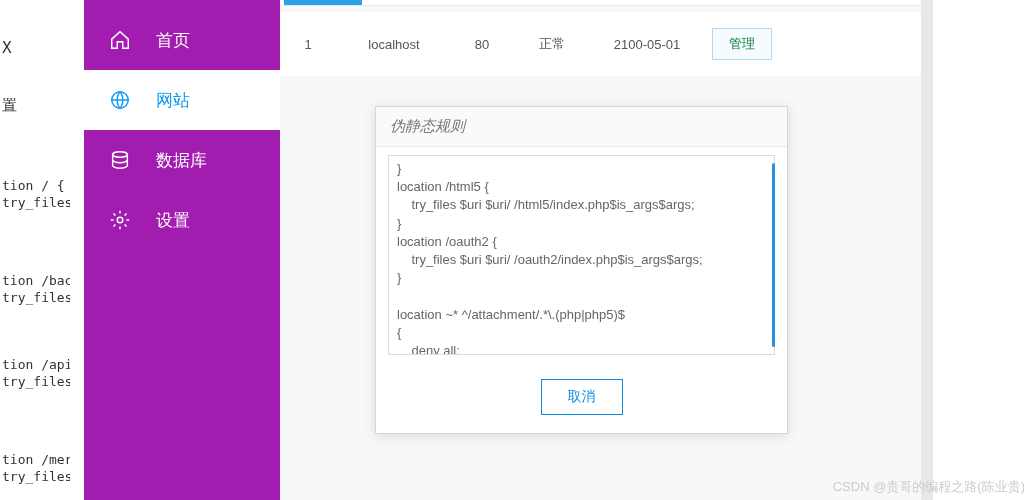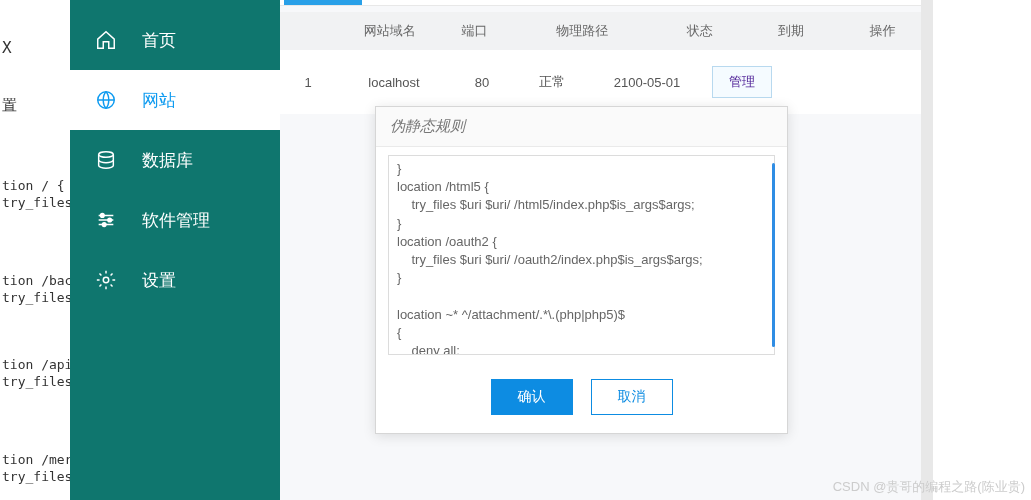--- a/index.html
+++ b/index.html
@@ -1,42 +1,42 @@
 <!DOCTYPE html>
 <html><head>
   <meta charset="utf-8">
   <style>
     * { margin: 0; padding: 0; box-sizing: border-box; }
     body { font-family: "Microsoft YaHei", Arial, sans-serif; font-size: 14px; background: #fff; width: 1031px; height: 500px; overflow: hidden; position: relative; }
     
     .code-bg { position: absolute; left: 0; top: 0; width: 70px; height: 500px; color: #333; font-family: monospace; font-size: 13px; line-height: 1.3; padding: 4px 2px; overflow: hidden; white-space: pre; }
     .code-bg .title { font-size: 16px; margin-bottom: 4px; }
     
-    .sidebar { position: absolute; left: 70px; top: 0; width: 210px; height: 500px; background: #0f766e; color: #fff; padding-top: 10px; }
+    .sidebar { position: absolute; left: 84px; top: 0; width: 210px; height: 500px; background: #a21caf; color: #fff; padding-top: 10px; }
     .nav-item { display: flex; align-items: center; padding: 18px 24px; cursor: pointer; font-size: 17px; }
     .nav-item.active { background: #fff; color: #0f9bf0; }
     .nav-item .icon { width: 24px; height: 24px; margin-right: 24px; display: flex; align-items: center; justify-content: center; }
     .nav-item svg { stroke: currentColor; fill: none; stroke-width: 1.6; }
     
     .main { position: absolute; left: 280px; top: 0; right: 110px; height: 500px; background: #f7f8fa; }
     
     .tab-strip { height: 6px; background: #fff; border-bottom: 1px solid #e8e8e8; margin-bottom: 6px; }
     .tab-strip .active-tab { width: 78px; height: 5px; background: #29a0e8; margin-left: 4px; }
     
     .table { background: #fff; margin: 0; }
     .thead { display: flex; background: #f1f2f3; color: #666; font-size: 13px; padding: 10px 0; }
     .trow { display: flex; align-items: center; padding: 16px 0; background: #fff; color: #555; font-size: 13px; }
     .c-idx { width: 56px; text-align: center; }
     .c-domain { width: 116px; text-align: center; }
     .c-port { width: 60px; text-align: center; }
     .c-path { width: 164px; text-align: center; overflow: hidden; text-overflow: ellipsis; white-space: nowrap; }
     .c-status { width: 80px; text-align: center; }
     .c-expire { width: 110px; text-align: center; }
     .c-ops { width: 80px; text-align: center; }
-    .manage-btn { display: inline-block; padding: 6px 16px; border: 1px solid #b8d9ef; color: #4c1d95; background: #f5fbff; cursor: pointer; font-size: 13px; }
+    .manage-btn { display: inline-block; padding: 6px 16px; border: 1px solid #b8d9ef; color: #15803d; background: #f5fbff; cursor: pointer; font-size: 13px; }
     
     .modal { position: absolute; left: 375px; top: 106px; width: 413px; background: #fff; border: 1px solid #d6d6d6; box-shadow: 0 2px 12px rgba(0,0,0,0.12); }
     .modal-title { padding: 10px 14px; color: #777; font-size: 15px; border-bottom: 1px solid #eaeaea; background: #fafafa; font-style: italic; }
     .modal-body { padding: 8px 12px 12px 12px; }
     .rule-box { width: 100%; height: 200px; border: 1px solid #dcdcdc; padding: 4px 8px; font-family: Arial, sans-serif; font-size: 13px; color: #666; line-height: 1.4; white-space: pre; overflow-y: auto; position: relative; }
     .rule-box::-webkit-scrollbar { width: 4px; }
     .rule-scroll-ind { position: absolute; right: 0; top: 8px; bottom: 8px; width: 3px; background: #2f8de4; border-radius: 2px; }
     .modal-footer { display: flex; justify-content: center; gap: 18px; padding: 12px 0 18px 0; }
     .btn { padding: 8px 26px; font-size: 14px; cursor: pointer; border: 1px solid; }
     .btn-primary { background: #0d8ce2; color: #fff; border-color: #0d8ce2; }
@@ -89,53 +89,33 @@
           <ellipse cx="12" cy="6" rx="8" ry="3"></ellipse>
           <path d="M4 6 V18 C4 19.6 7.6 21 12 21 C16.4 21 20 19.6 20 18 V6"></path>
           <path d="M4 12 C4 13.6 7.6 15 12 15 C16.4 15 20 13.6 20 12"></path>
         </svg>
       </span>
     <span>数据库</span>
   </div>
   <div class="nav-item">
     <span class="icon">
         <svg width="22" height="22" viewBox="0 0 24 24">
-          <path d="M4 7 H20 M4 12 H20 M4 17 H20"></path>
-          <circle cx="8" cy="7" r="2" fill="currentColor"></circle>
-          <circle cx="16" cy="12" r="2" fill="currentColor"></circle>
-          <circle cx="10" cy="17" r="2" fill="currentColor"></circle>
-        </svg>
-      </span>
-    <span>软件管理</span>
-  </div>
-  <div class="nav-item">
-    <span class="icon">
-        <svg width="22" height="22" viewBox="0 0 24 24">
           <circle cx="12" cy="12" r="3"></circle>
           <path d="M12 2 V5 M12 19 V22 M4.9 4.9 L7 7 M17 17 L19.1 19.1 M2 12 H5 M19 12 H22 M4.9 19.1 L7 17 M17 7 L19.1 4.9"></path>
         </svg>
       </span>
     <span>设置</span>
   </div>
 </div>
 
 <div class="main">
   <div class="tab-strip">
       <div class="active-tab"></div>
     </div>
   <div class="table">
-    <div class="thead">
-      <div class="c-idx"></div>
-      <div class="c-domain">网站域名</div>
-      <div class="c-port">端口</div>
-      <div class="c-path">物理路径</div>
-      <div class="c-status">状态</div>
-      <div class="c-expire">到期</div>
-      <div class="c-ops">操作</div>
-    </div>
     <div class="trow">
       <div class="c-idx">1</div>
       <div class="c-domain">localhost</div>
       <div class="c-port">80</div>
       <div class="c-status">正常</div>
       <div class="c-expire">2100-05-01</div>
       <div class="c-ops"><span class="manage-btn">管理</span></div>
     </div>
   </div>
 </div>
@@ -155,18 +135,17 @@
 }
 
 location ~* ^/attachment/.*\.(php|php5)$
 {
     deny all;
 }</div>
       <div class="rule-scroll-ind"></div>
     </div>
   </div>
   <div class="modal-footer">
-    <div class="btn btn-primary">确认</div>
     <div class="btn btn-secondary">取消</div>
   </div>
 </div>
 
 <div class="watermark">CSDN @贵哥的编程之路(陈业贵)</div>
 
 </body></html>

